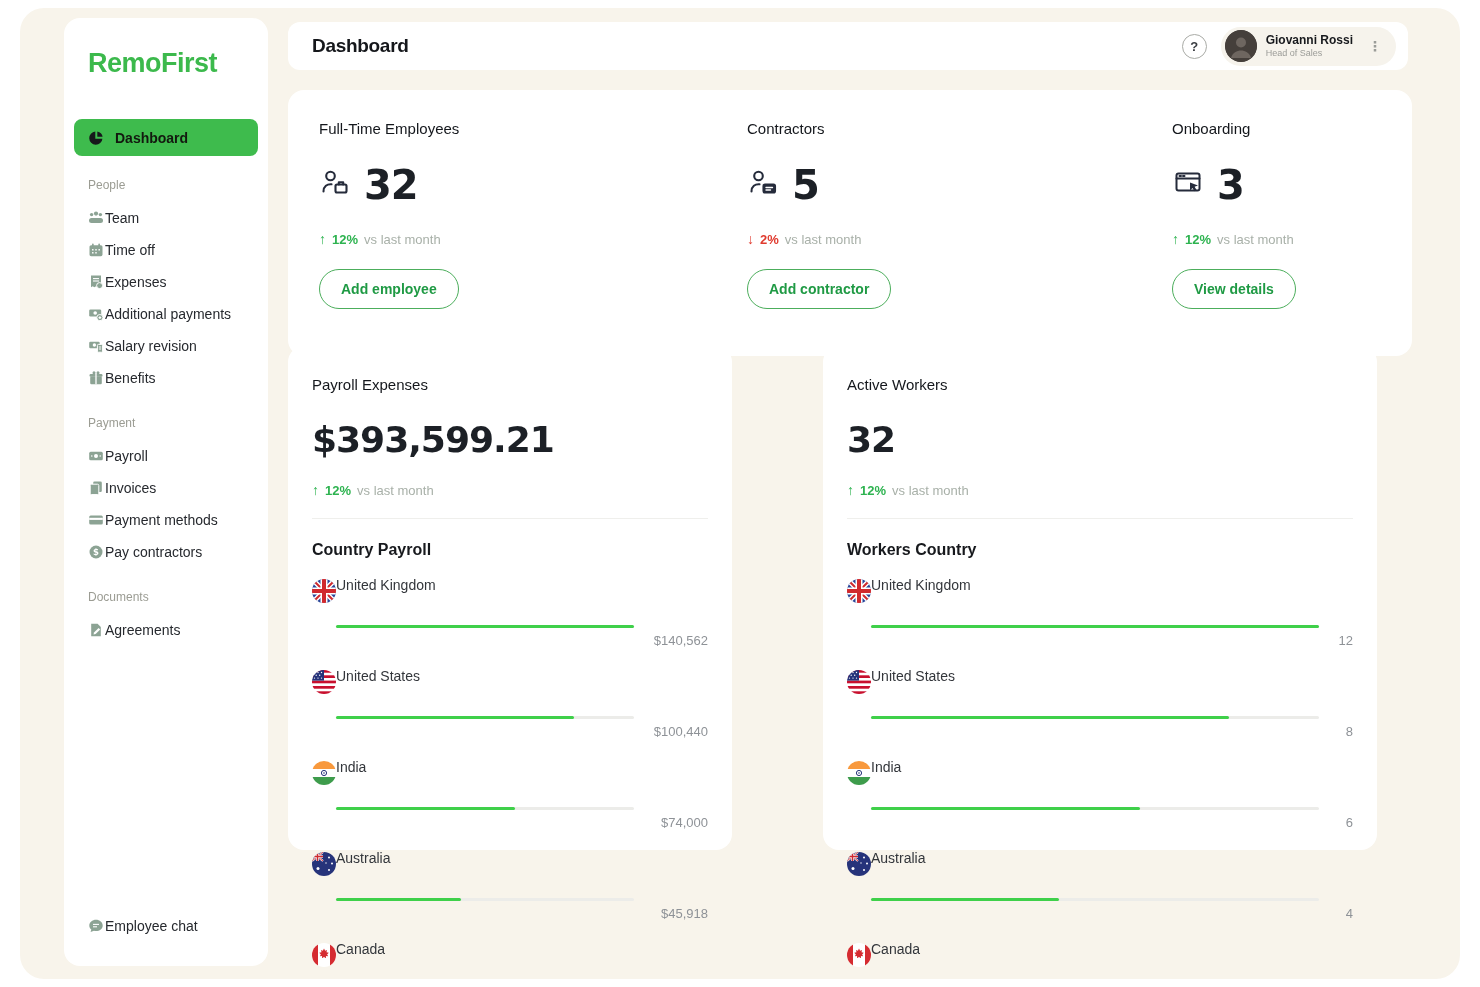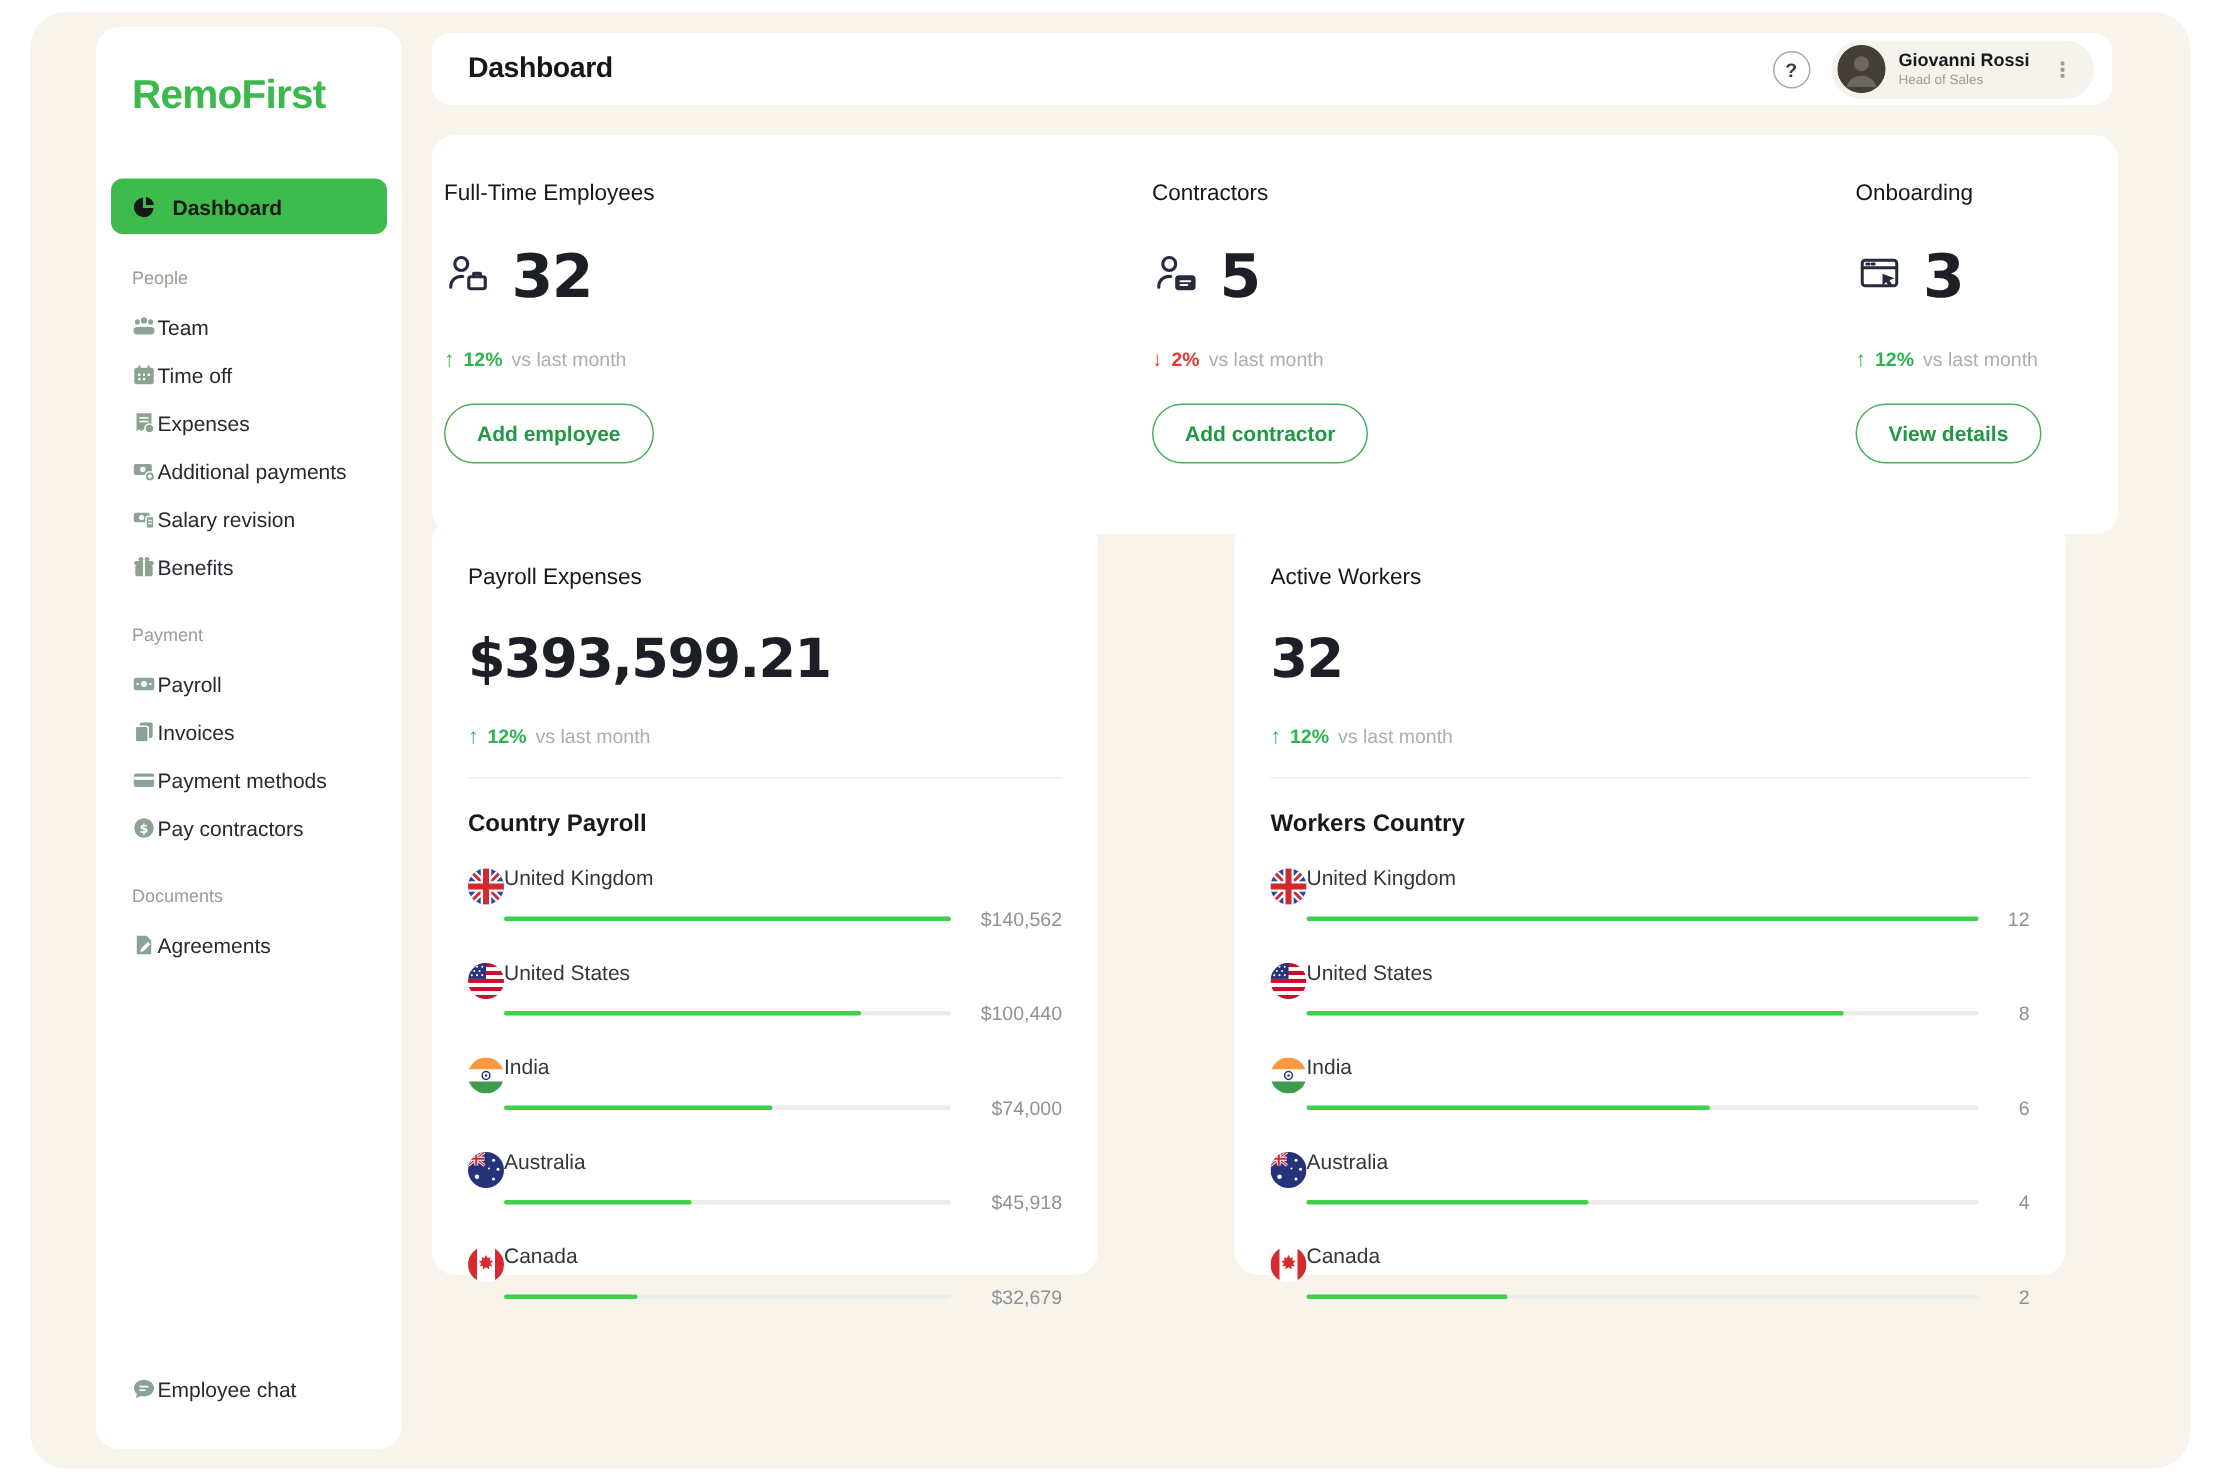--- a/index.html
+++ b/index.html
@@ -22,21 +22,21 @@
   .page-title { font-size:19px; font-weight:800; color:#15171B; letter-spacing:-0.3px; }
   .header-right { margin-left:auto; display:flex; align-items:center; gap:14px; }
   .help-btn { width:25px; height:25px; border:1.6px solid #A9ABA6; border-radius:50%; display:flex; align-items:center; justify-content:center; font-size:13px; font-weight:700; color:#3A3D42; cursor:pointer; background:#fff; }
   .profile-pill { background:#F6F3EC; border-radius:21px; height:39px; display:flex; align-items:center; gap:9px; padding:0 8px 0 4px; cursor:pointer; }
   .avatar { width:32px; height:32px; border-radius:50%; background:#4A4440; overflow:hidden; flex:0 0 32px; }
   .profile-name { font-size:12px; font-weight:800; color:#17191D; line-height:1.2; }
   .profile-role { font-size:9px; color:#9B9C98; line-height:1.2; }
   .kebab { color:#9B9C98; font-size:14px; font-weight:700; padding:0 6px; cursor:pointer; letter-spacing:0; }
 
   
-  .stats-card { position:absolute; left:268px; top:82px; width:1124px; height:266px; background:#fff; border-radius:16px; padding:30px 24px 0 8px; display:grid; grid-template-columns:428px 425px 1fr;gap:44px; }
+  .stats-card { position:absolute; left:268px; top:82px; width:1124px; height:266px; background:#fff; border-radius:16px; padding:30px 24px 0 31px; display:grid; grid-template-columns:428px 425px 1fr; }
   .stat-title { font-size:15px; font-weight:500; color:#14171C; }
   .stat-value-row { display:flex; align-items:center; gap:13px; margin-top:26px; height:44px; }
   .stat-value { font-size:40px; font-weight:800; color:#1C2026; letter-spacing:-1px; font-family:"DejaVu Sans","Liberation Sans",sans-serif; }
   .trend-row { display:flex; align-items:center; gap:6px; margin-top:24px; font-size:13px; }
   .trend-arrow { font-weight:700; font-size:14px; }
   .trend-arrow.up, .trend-pct.up { color:#2EB350; }
   .trend-arrow.down, .trend-pct.down { color:#E03B2F; }
   .trend-pct { font-weight:600; }
   .trend-caption { color:#A8B0A8; }
   .pill-btn { margin-top:22px; display:inline-block; background:#fff; border:1.5px solid #4CAE5C; border-radius:22px; padding:11px 21px; font-size:14px; font-weight:700; color:#1F9A44; cursor:pointer; font-family:inherit; }
@@ -51,21 +51,21 @@
   .divider { border:none; border-top:1px solid #EFEFEC; margin:20px 0 0 0; }
   .section-heading { font-size:16px; font-weight:700; color:#17191D; margin-top:22px; }
   .country-list { margin-top:18px; }
   .country-row { display:flex; align-items:flex-start; margin-bottom:20px; }
   .flag { width:24px; height:24px; flex:0 0 24px; margin-top:2px; }
   .row-body { flex:1; }
   .country-name { font-size:14px; color:#33363B; }
   .bar-row { display:flex; align-items:center; margin-top:12px; }
   .bar-track { flex:1; height:3px; background:#ECECE9; border-radius:2px; position:relative; }
   .bar-fill { position:absolute; left:0; top:0; height:3px; border-radius:2px; background:#3FD04A; }
-  .row-value { margin-left:16px; font-size:13px; color:#8E9297; text-align:right; }
+  .row-value { margin-left:16px; font-size:13px; color:#8E9297; text-align:right;margin-top:28px; }
   .payroll-card .row-value { min-width:58px; }
   .workers-card .row-value { min-width:18px; }
 </style>
 </head>
 <body>
 
 <div class="canvas">
 
   <aside class="sidebar">
     <div class="logo">RemoFirst</div>

